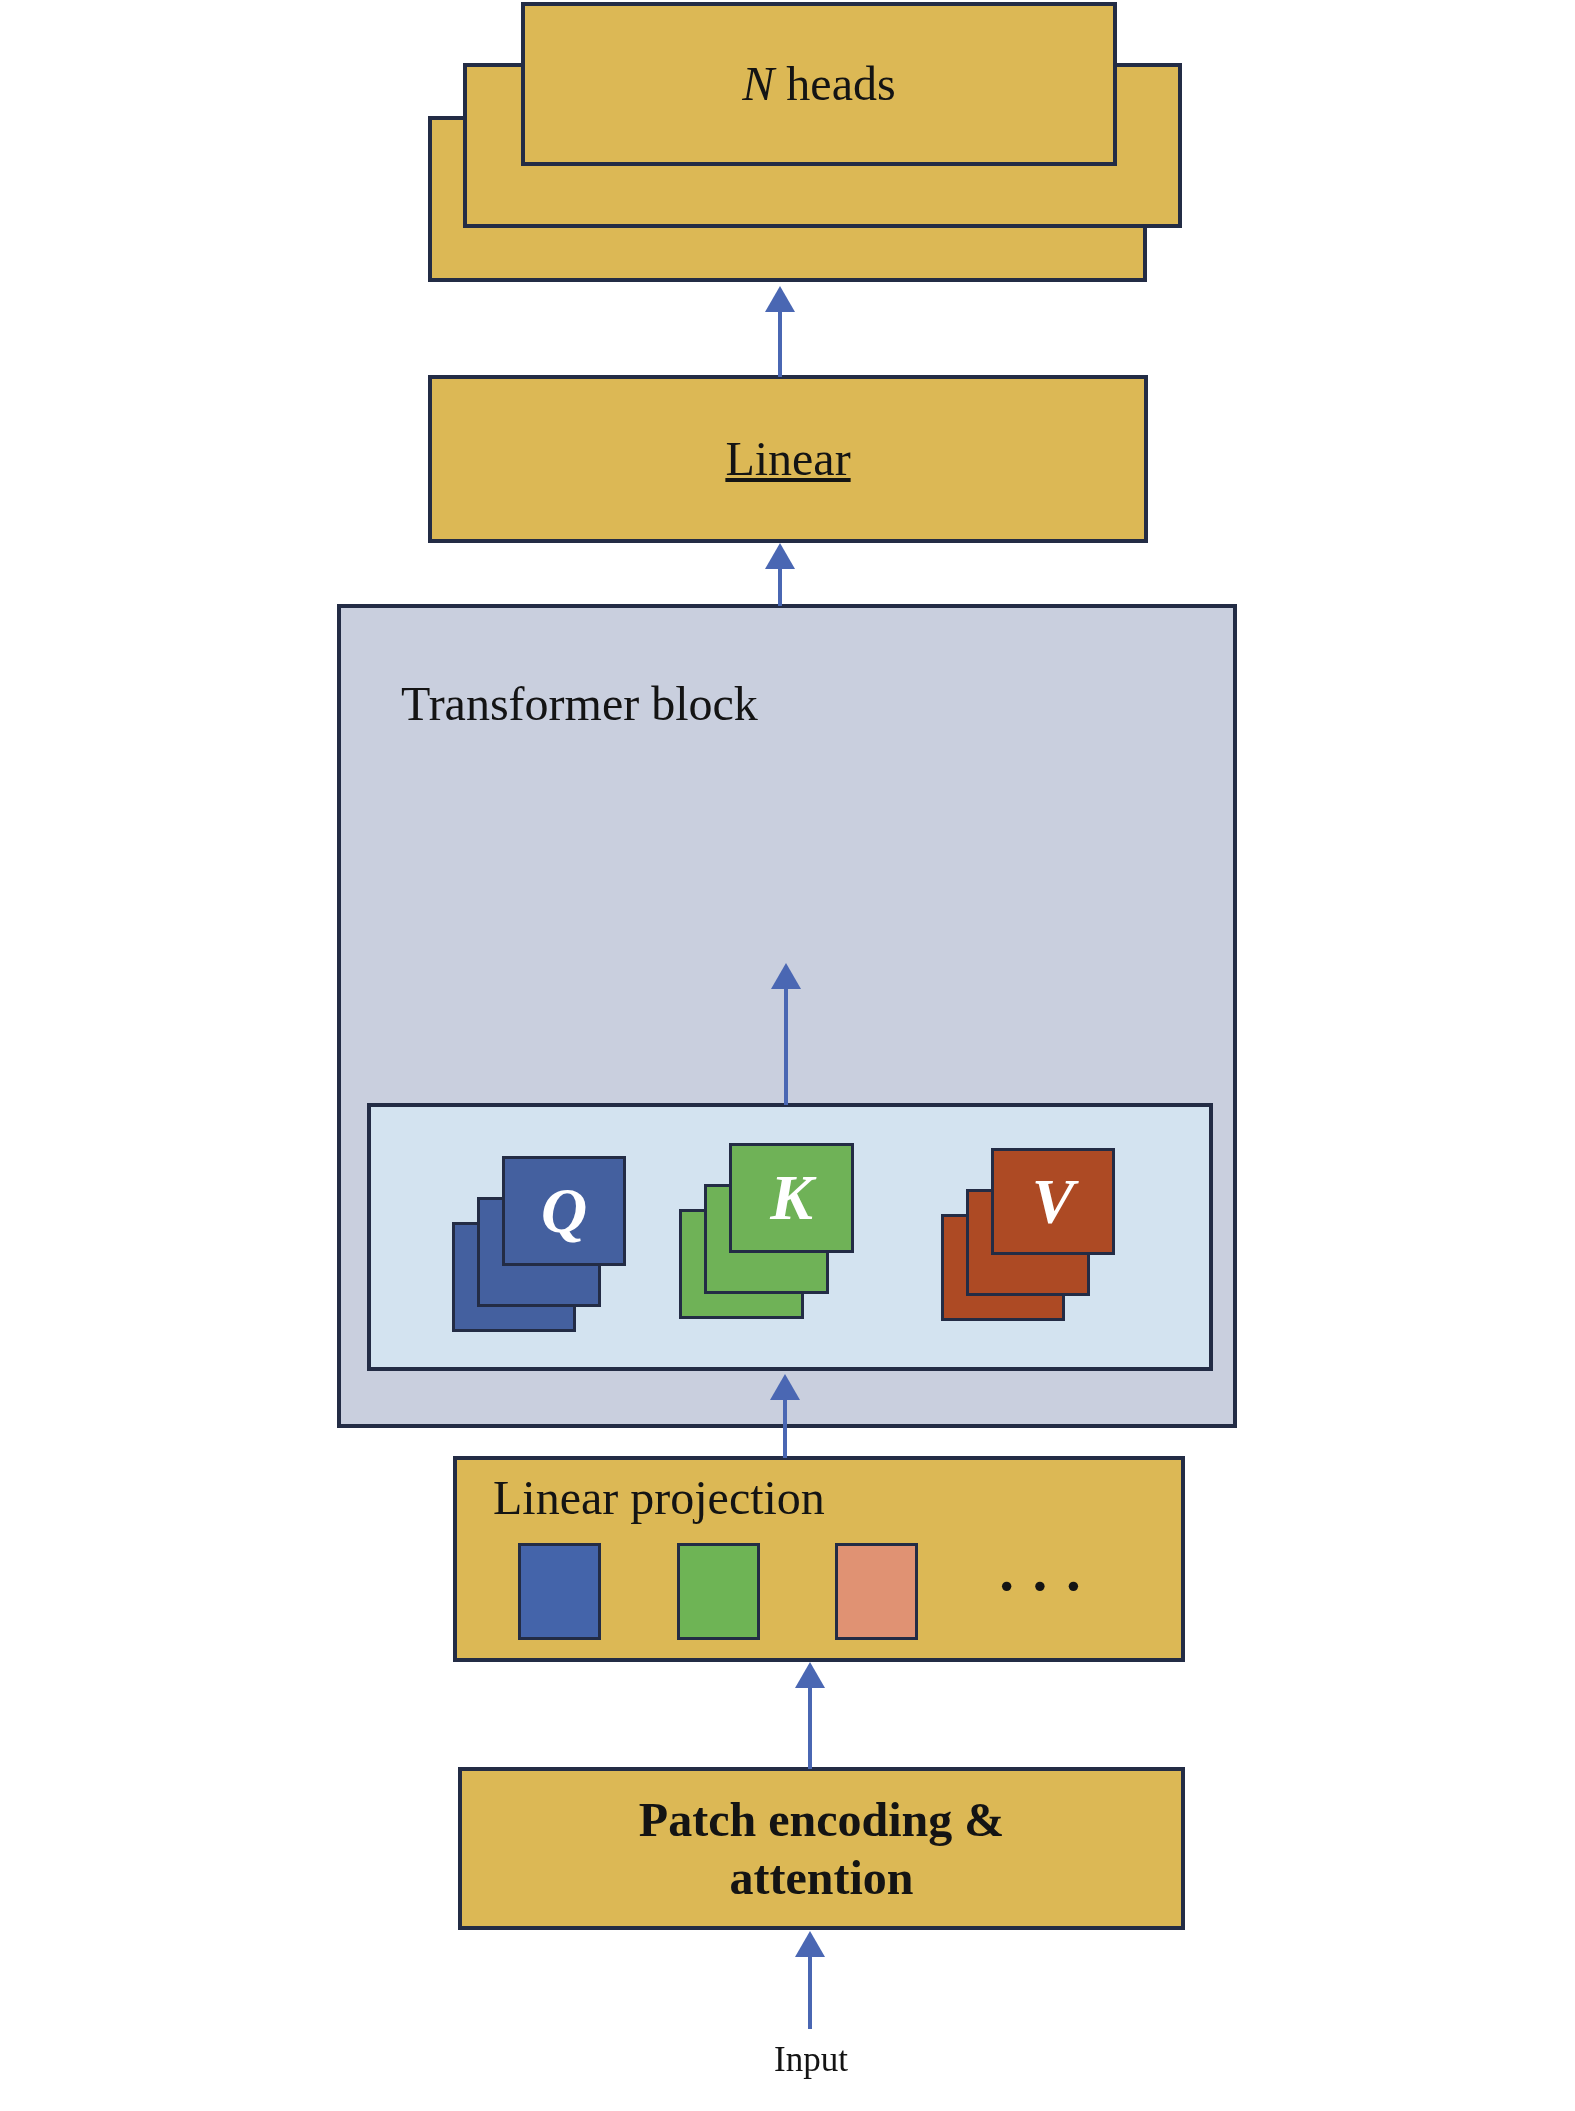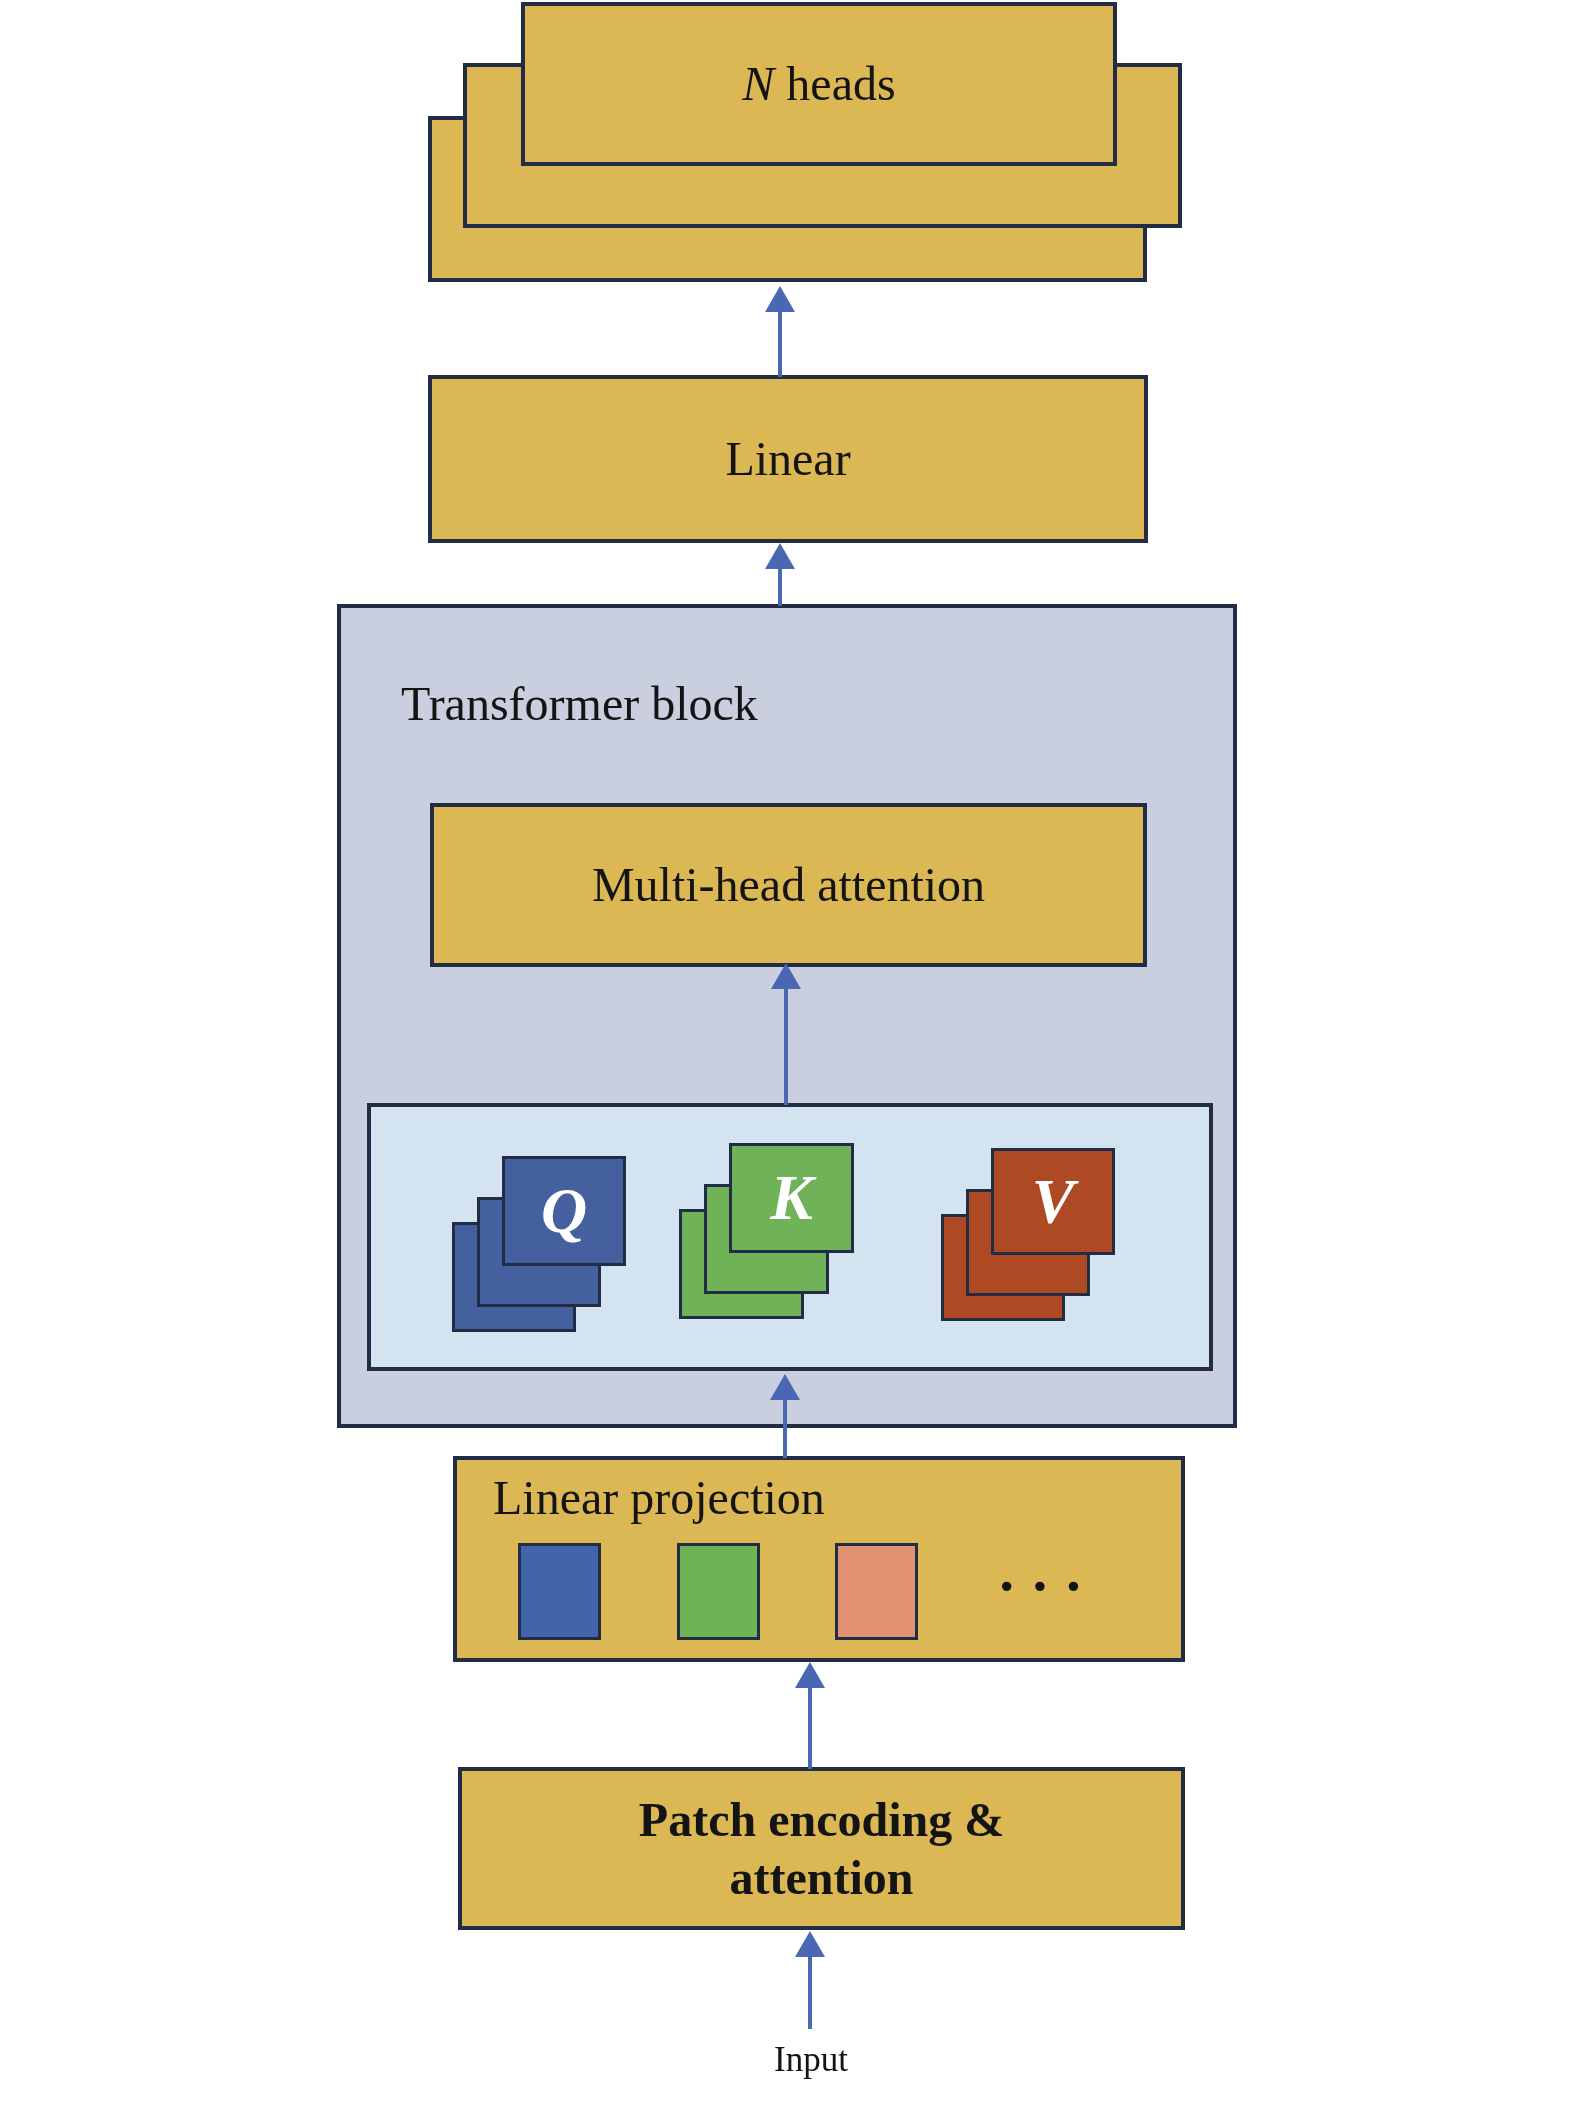--- a/index.html
+++ b/index.html
@@ -17,21 +17,21 @@
   .box{position:absolute; box-sizing:border-box; border:4px solid var(--border);}
   .gold{background:var(--gold);}
   .center{display:flex; align-items:center; justify-content:center; text-align:center;}
   .label{font-size:48px; line-height:1.2;}
   
   .rect-back {left:428px; top:116px; width:719px; height:166px;}
   .rect-mid  {left:463px; top:63px;  width:719px; height:165px;}
   .rect-front{left:521px; top:2px;   width:596px; height:164px;}
   .n-italic{font-style:italic;}
   
-  .linear-box{left:428px; top:375px; width:720px; height:168px;}
+  .linear-box{left:428px; top:375px; width:720px; height:168px;text-decoration:underline;}
   
   .tblock{left:337px; top:604px; width:900px; height:824px; background:var(--container);}
   .tblock-label{position:absolute; left:60px; top:68px; font-size:48px;}
   
   .mha-box{left:430px; top:803px; width:717px; height:164px;}
   
   .qkv-box{left:367px; top:1103px; width:846px; height:268px; background:var(--inner);}
   .card{position:absolute; box-sizing:border-box; border:3px solid var(--border);}
   .card-letter{display:flex; align-items:center; justify-content:center;
     color:var(--letter); font-size:64px; font-weight:bold; font-style:italic;}
@@ -83,23 +83,20 @@
   </div>
 
   <div class="box gold linear-box center">
     <span class="label">Linear</span>
   </div>
 
   <div class="box tblock">
     <span class="tblock-label">Transformer block</span>
   </div>
 
-  <div class="box gold mha-box center">
-    <span class="label">Multi-head attention</span>
-  </div>
 
   <div class="box qkv-box"></div>
 
   <div class="card q-fill q-back"></div>
   <div class="card q-fill q-mid"></div>
   <div class="card q-fill q-front card-letter">
     <span>Q</span>
   </div>
 
   <div class="card k-fill k-back"></div>

